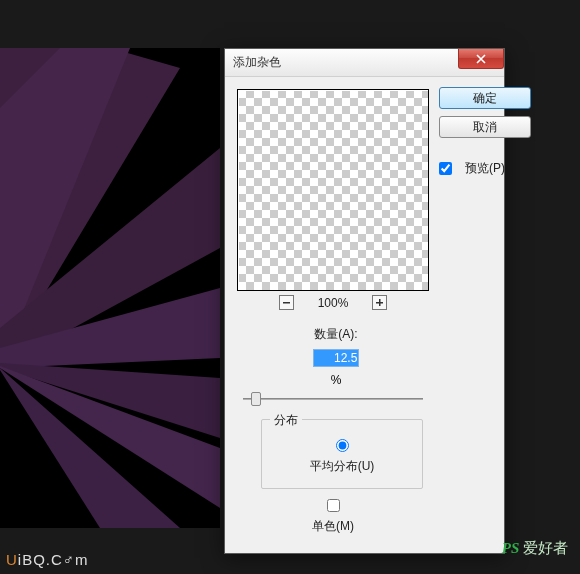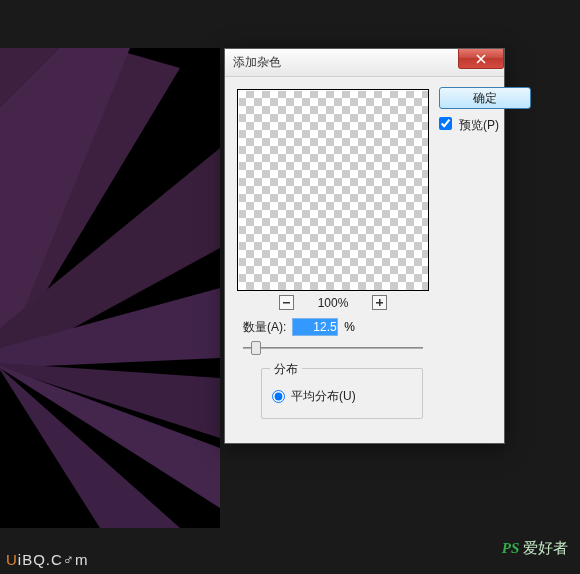--- a/index.html
+++ b/index.html
@@ -81,39 +81,40 @@
         linear-gradient(-45deg, transparent 75%, #ccc 75%);
       background-size: 16px 16px;
       background-position: 0 0, 0 8px, 8px -8px, -8px 0;
       background-color: #fff;
     }
     .zoom-row {
       display: flex;
       align-items: center;
       justify-content: center;
       gap: 24px;
-      margin-bottom: 8px;
+      margin-bottom: 16px;
     }
     .zoom-btn {
       width: 15px; height: 15px;
       border: 1px solid #777;
       background: #f8f8f8;
       display: flex;
       align-items: center;
       justify-content: center;
       font-size: 12px;
       cursor: pointer;
       line-height: 1;
     }
     .zoom-pct { font-size: 12px; color: #222; }
     .amount-row {
       display: flex;
       align-items: center;
       gap: 6px;
       margin: 6px 0 2px 6px;
+      flex-direction: column;
     }
     .amount-row label { color: #222; }
     .amount-input {
       width: 46px;
       border: 1px solid #7eb4ea;
       background: #fff;
       padding: 1px 20px;
       font-size: 12px;
     }
     .amount-input.sel {
@@ -154,20 +155,21 @@
       padding: 0 4px;
       font-size: 12px;
       color: #222;
     }
     .radio-row, .check-row {
       display: flex;
       align-items: center;
       gap: 6px;
       margin: 3px 0;
       color: #222;
+      flex-direction: column;
     }
     .radio-row input, .check-row input { cursor: pointer; }
     .mono-row { margin: 2px 6px 4px 6px; }
     .btn {
       width: 92px;
       height: 22px;
       margin-bottom: 7px;
       border: 1px solid #888;
       border-radius: 3px;
       background: linear-gradient(#fdfdfd, #e4e4e4);
@@ -178,23 +180,23 @@
       font-size: 12px;
       color: #222;
       font-family: Liberation Mono, monospace;
     }
     .btn.primary {
       border-color: #3c7fb1;
       background: linear-gradient(#eaf6fd, #bee6fd);
     }
     .preview-check {
       display: flex;
-      align-items: flex-start;
-      gap: 7px;
-      margin-top: 8px;
+      align-items: center;
+      gap: 13px;
+      margin-top: 22px;
       color: #222;
     }
     .watermark {
       position: absolute;
       left: 6px; bottom: 6px;
       font-size: 15px;
       font-family: Arial, sans-serif;
       color: #fff;
       letter-spacing: 1px;
       opacity: 0.85;
@@ -262,24 +264,31 @@
         <div class="slider-track"></div>
         <div class="slider-thumb"></div>
       </div>
       <div class="fieldset">
         <div class="fieldset-legend">分布</div>
         <div class="radio-row">
           <input type="radio" name="dist" checked="" style="">
           <span>平均分布(U)</span>
         </div>
       </div>
+      <div class="check-row mono-row">
+        <input type="checkbox" style="">
+        <span>单色(M)</span>
+      </div>
     </div>
     <div class="right-col">
       <div class="btn primary">
         <span>确定</span>
+      </div>
+      <div class="btn">
+        <span>取消</span>
       </div>
       <div class="preview-check">
         <input type="checkbox" checked="" style="">
         <span>预览(P)</span>
       </div>
     </div>
   </div>
 </div>
 
 <div class="watermark">

